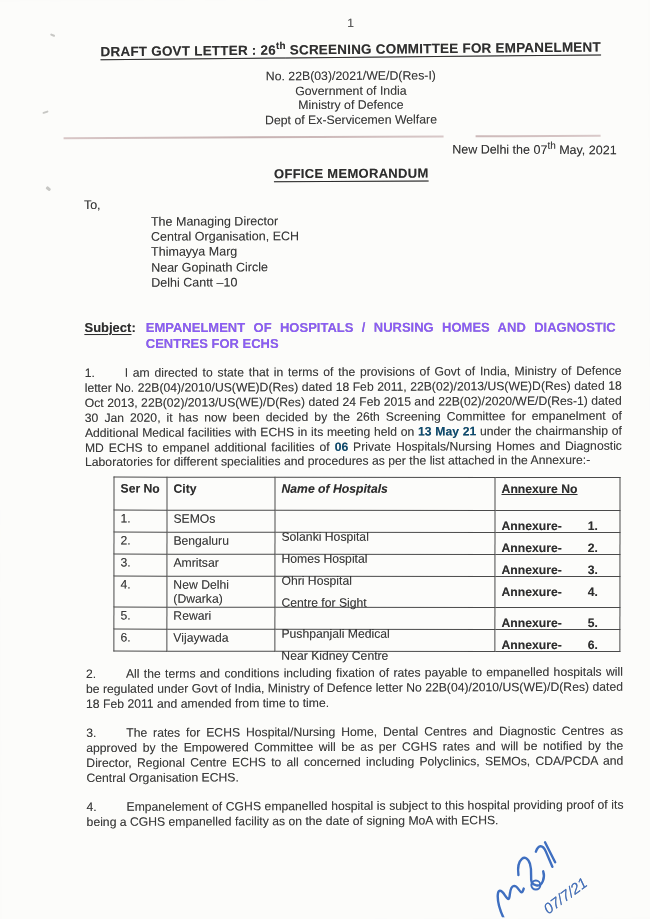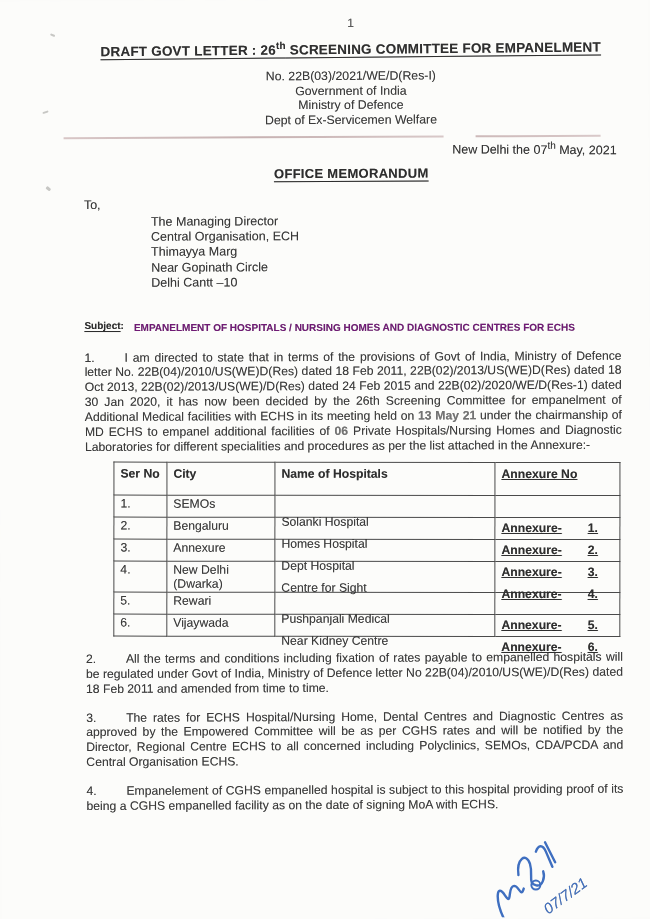--- a/index.html
+++ b/index.html
@@ -40,46 +40,46 @@
 
   .om{
     text-align:center; font-weight:bold; font-size:13px; letter-spacing:.3px;
     text-decoration:underline; text-underline-offset:3px; color:#2d2d2d;
     margin:8px 0 16px 0;
   }
 
   .to-label{font-size:12.5px; margin:0 0 3px 0;}
   .address{margin-left:67px; font-size:12.5px; line-height:15.2px;}
 
-  .subject{display:flex; margin:30px 0 0 0; font-size:10px; transform:rotate(0.2deg);}
+  .subject{display:flex; margin:30px 0 0 0; font-size:13px; transform:rotate(0.2deg);}
   .subject .lbl{font-weight:bold; text-decoration:underline; text-underline-offset:2px; color:#2d2d2d; white-space:nowrap;}
   .subject .colon{font-weight:bold; margin-right:10px; color:#2d2d2d;}
-  .subject .txt{font-weight:bold; color:#701a75; text-align:justify; width:470px; line-height:15.5px;}
+  .subject .txt{font-weight:bold; color:#8b5cf6; text-align:justify; width:470px; line-height:15.5px;}
 
   .para{
     font-size:12.2px; line-height:14.9px; text-align:justify; color:#3a3a3a;
     width:537px; margin-top:14px;
   }
   .para .pnum{display:inline-block; width:40px; font-size:12.2px;}
-  .para b{color:#737373;}
+  .para b{color:#0c4a6e;}
 
   .tablewrap{margin:8px 0 0 28px; transform:rotate(0.3deg); width:507px;border-radius:16px;}
   table.hosp{
     border-collapse:collapse; width:507px; font-size:12.2px; color:#3a3a3a;
     border:1.6px solid #474747;
   }
   table.hosp th, table.hosp td{
     border:1.2px solid #4a4a4a; padding:1px 6px; vertical-align:top; text-align:left;
   }
   table.hosp th{font-weight:bold; color:#2e2e2e; padding-top:4px; padding-bottom:14px;}
-  th.c-ser{width:44px;} th.c-city{width:103px;} th.c-hos{width:236px;} th.c-anx{width:115px;text-decoration:underline;}
+  th.c-ser{width:44px;} th.c-city{width:103px;} th.c-hos{width:236px;font-style:italic;} th.c-anx{width:115px;text-decoration:underline;}
   td.ser{height:19px;}
   td.hos span{position:relative; top:18px;}
   td.anx{font-weight:bold; color:#2e2e2e;}
-  td.anx .wrap{position:relative; top:24px; display:flex;text-decoration:underline;}
+  td.anx .wrap{position:relative; top:7px; display:flex;}
   td.anx .n{margin-left:26px;}
 
   .sig{position:absolute; left:462px; top:818px; width:175px; height:100px;}
 
   .speck{position:absolute; background:#9a9a98; opacity:.55; border-radius:1px;}
   .speck.s1{left:52px; top:33px; width:5px; height:2px; transform:rotate(24deg);}
   .speck.s2{left:44px; top:110px; width:6px; height:2px; transform:rotate(-18deg);}
   .speck.s3{left:47px; top:186px; width:5px; height:3px; transform:rotate(40deg);}
 </style>
 </head>
@@ -159,22 +159,22 @@
             <td class="hos"><span>Homes Hospital</span></td>
             <td class="anx">
                 <span class="wrap">
                   <span>Annexure-</span>
                   <span class="n">2.</span>
                 </span>
               </td>
           </tr>
           <tr>
             <td class="ser">3.</td>
-            <td>Annexure</td>
-            <td class="hos"><span>Dept Hospital</span></td>
+            <td>Amritsar</td>
+            <td class="hos"><span>Ohri Hospital</span></td>
             <td class="anx">
                 <span class="wrap">
                   <span>Annexure-</span>
                   <span class="n">3.</span>
                 </span>
               </td>
           </tr>
           <tr>
             <td class="ser">4.</td>
             <td>New Delhi (Dwarka)</td>

